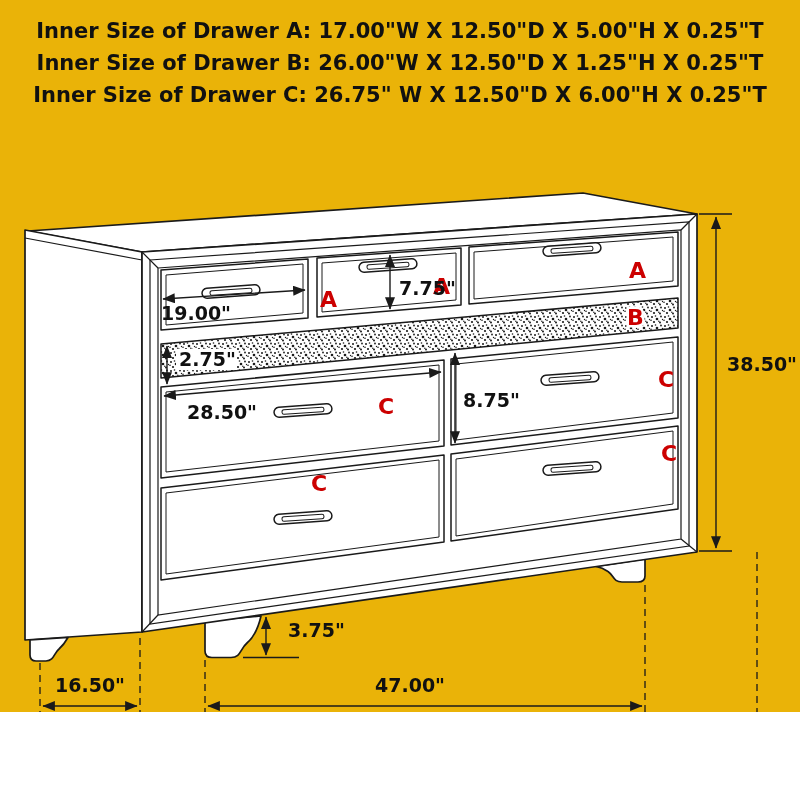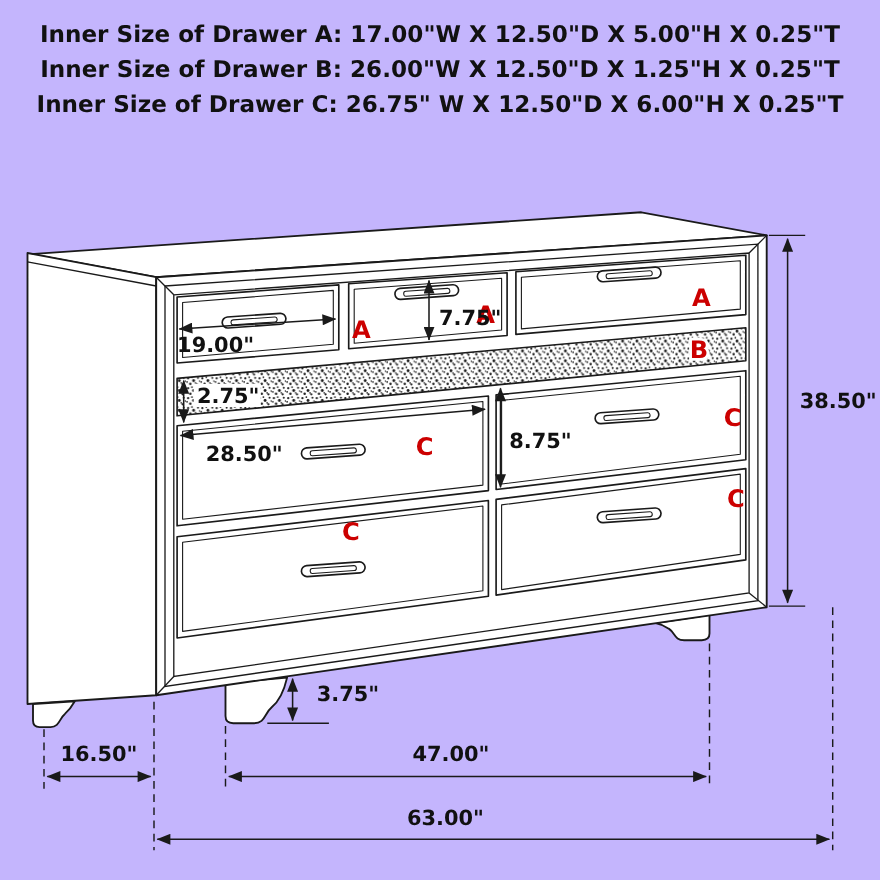--- a/index.html
+++ b/index.html
@@ -1,16 +1,16 @@
 <!DOCTYPE html>
 <html><head>
 <meta charset="utf-8">
 <style>
   html,body{margin:0;padding:0;background:#ffffff;}
-  .page{width:800px;height:800px;background:#c4b5fd;font-family:"DejaVu Sans",sans-serif;overflow:hidden;}
+  .page{width:800px;height:712px;background:#eab308;font-family:"DejaVu Sans",sans-serif;overflow:hidden;}
   svg{display:block;}
   .outline{fill:#ffffff;stroke:#1a1a1a;stroke-width:1.7;stroke-linejoin:round;}
   .thin{fill:none;stroke:#1a1a1a;stroke-width:1.2;}
   .drawer{fill:#ffffff;stroke:#1a1a1a;stroke-width:1.5;stroke-linejoin:round;}
   .inset{fill:none;stroke:#1a1a1a;stroke-width:1;stroke-linejoin:round;}
   .speckstrip{fill:url(#speckle);stroke:#1a1a1a;stroke-width:1.5;stroke-linejoin:round;}
   .handle{fill:#ffffff;stroke:#1a1a1a;stroke-width:1.5;}
   .handle-inner{fill:none;stroke:#1a1a1a;stroke-width:1;}
   .dim{stroke:#1a1a1a;stroke-width:1.4;fill:none;}
   .tick{stroke:#1a1a1a;stroke-width:1.3;}

